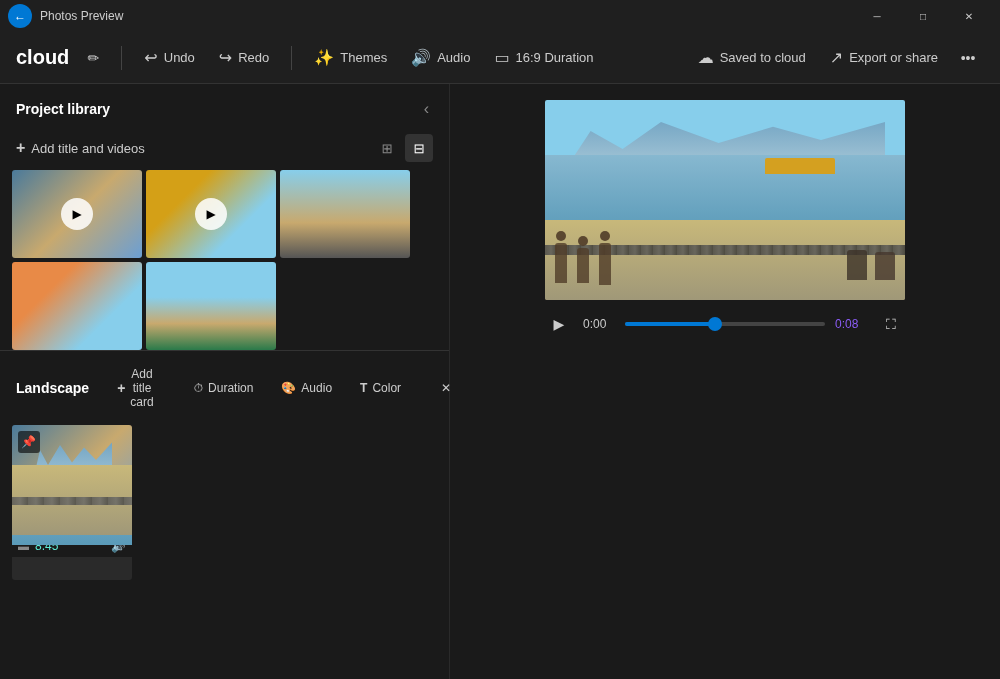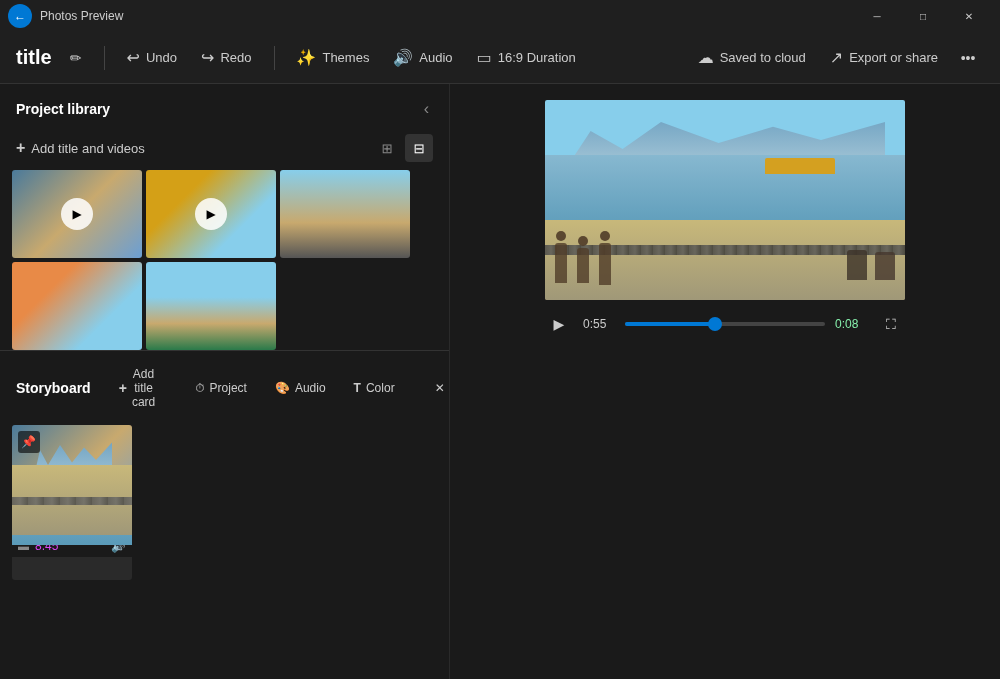--- a/index.html
+++ b/index.html
@@ -300,21 +300,21 @@
       display: flex;
       align-items: center;
       gap: 6px;
     }
     .storyboard-film-icon {
       font-size: 11px;
       color: #888;
     }
     .storyboard-duration {
       font-size: 12px;
-      color: #d946ef;
+      color: #5eead4;
     }
     .storyboard-audio-icon {
       margin-left: auto;
       font-size: 12px;
       color: #888;
     }
 
     
     .right-panel {
       flex: 1;
@@ -403,21 +403,21 @@
       height: 14px;
       background: #0078d4;
       border-radius: 50%;
       position: absolute;
       top: 50%;
       left: 45%;
       transform: translate(-50%, -50%);
     }
     .time-total {
       font-size: 12px;
-      color: #86efac;
+      color: #8b5cf6;
       min-width: 32px;
     }
     .fullscreen-btn {
       width: 28px;
       height: 28px;
       display: flex;
       align-items: center;
       justify-content: center;
       cursor: pointer;
       color: #ccc;
@@ -491,21 +491,21 @@
     <span class="title-bar-app">Photos Preview</span>
   </div>
   <div class="title-bar-controls">
     <button class="title-bar-btn">─</button>
     <button class="title-bar-btn">□</button>
     <button class="title-bar-btn close">✕</button>
   </div>
 </div>
 
 <div class="toolbar">
-  <span class="project-title">title</span>
+  <span class="project-title">cloud</span>
   <button class="toolbar-icon-btn">
     <span>✏</span>
   </button>
   <div class="toolbar-divider"></div>
   <button class="toolbar-action">
     <span class="icon">↩</span>
     <span>Undo</span>
   </button>
   <button class="toolbar-action">
     <span class="icon">↪</span>
@@ -573,29 +573,29 @@
         <div class="thumb-play-btn">▶</div>
       </div>
       <div class="thumb-item thumb-chain"></div>
 
       <div class="thumb-item thumb-selfie"></div>
       <div class="thumb-item thumb-clouds"></div>
     </div>
 
     <div class="storyboard-section">
       <div class="storyboard-header">
-        <span class="storyboard-title">Storyboard</span>
+        <span class="storyboard-title">Landscape</span>
         <button class="storyboard-action">
           <span style="font-size:14px;font-weight:bold;">+</span>
           <span>Add title card</span>
         </button>
         <div class="storyboard-divider"></div>
         <button class="storyboard-action">
           <span>⏱</span>
-          <span>Project</span>
+          <span>Duration</span>
         </button>
         <button class="storyboard-action">
           <span>🎨</span>
           <span>Audio</span>
         </button>
         <button class="storyboard-action">
           <span style="font-weight:bold;">T</span>
           <span>Color</span>
         </button>
         <div style="flex:1"></div>
@@ -644,21 +644,21 @@
 
         <div style="position:absolute; bottom:20px; right:10px; display:flex; gap:8px;">
           <div style="width:20px;height:30px;background:rgba(60,50,40,0.8);border-radius:3px 3px 0 0;"></div>
           <div style="width:20px;height:28px;background:rgba(70,55,45,0.8);border-radius:3px 3px 0 0; margin-top:2px;"></div>
         </div>
       </div>
     </div>
 
     <div class="playback-controls">
       <button class="play-btn">▶</button>
-      <span class="time-current">0:55</span>
+      <span class="time-current">0:00</span>
       <div class="progress-bar">
         <div class="progress-fill"></div>
         <div class="progress-thumb"></div>
       </div>
       <span class="time-total">0:08</span>
       <button class="fullscreen-btn">⛶</button>
     </div>
   </div>
 
 </div>

